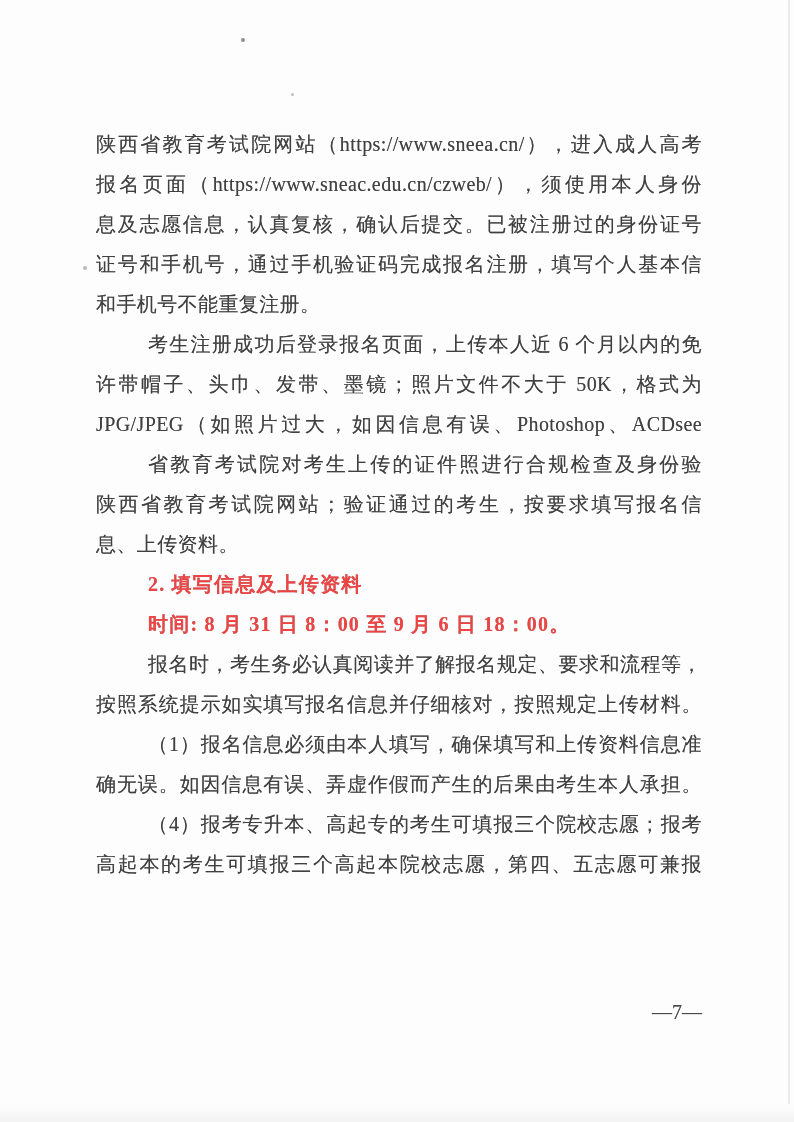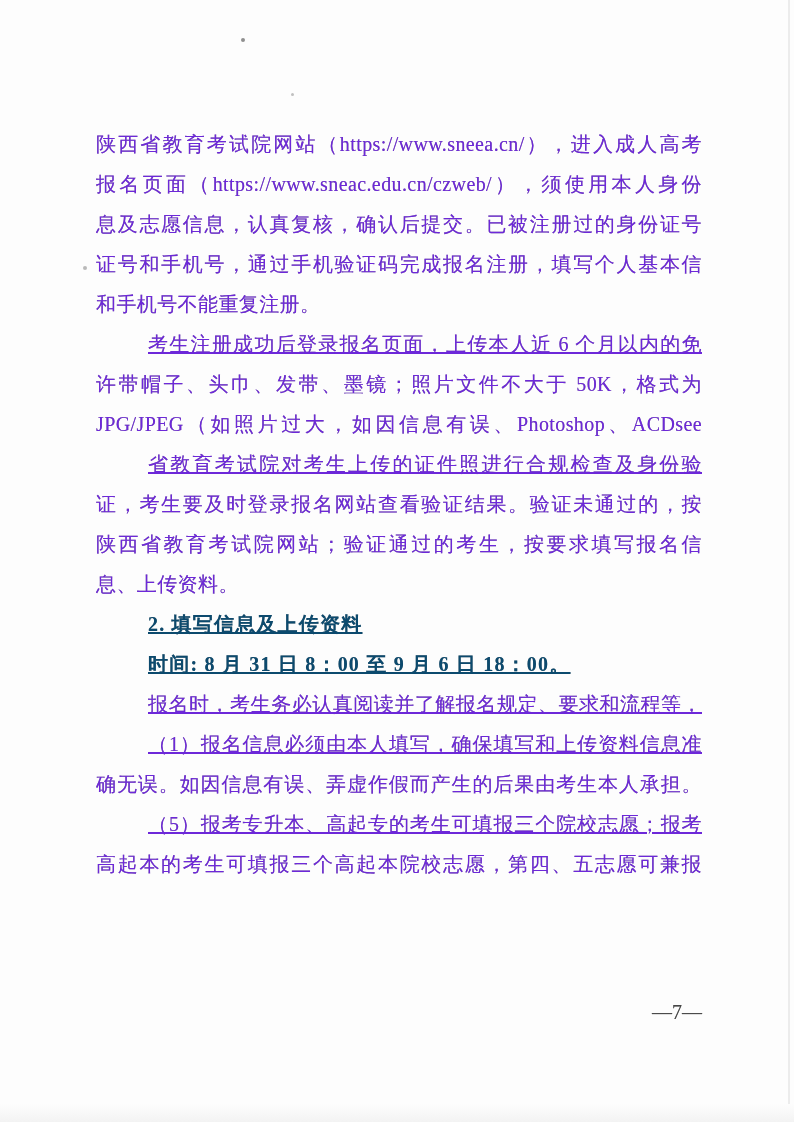--- a/index.html
+++ b/index.html
@@ -12,29 +12,29 @@
   }
   .sheet {
     position: absolute; inset: 0;
     background: #fdfdfd;
   }
   .doc {
     position: absolute; left: 96px; top: 124px; width: 606px;
   }
   .line {
     height: 40px; line-height: 40px;
-    font-size: 20px; color: #6d28d9;
+    font-size: 20px; color: #404040;
     letter-spacing: 0.4px;
     text-align: justify;
     text-shadow: 0 0 0.5px rgba(70,70,70,0.55);
     overflow: hidden; white-space: nowrap;
   }
   .line.jf { text-align-last: justify; white-space: normal; }
-  .line.ind { text-indent: 52px; text-decoration: underline; }
-  .line.bold { font-weight: bold; color: #0c4a6e; letter-spacing: 1.2px; }
+  .line.ind { text-indent: 52px; }
+  .line.bold { font-weight: bold; color: #ef4444; letter-spacing: 1.2px; }
   .pagenum {
     position: absolute; left: 96px; top: 992px; width: 606px;
     height: 40px; line-height: 40px;
     text-align: right; font-size: 20px; color: #464646;
     text-shadow: 0 0 0.5px rgba(70,70,70,0.5);
   }
   .speck { position: absolute; border-radius: 50%; }
   #sp1 { left: 241px; top: 38px;  width: 4px; height: 4px; background: #8f8f8f; }
   #sp2 { left: 291px; top: 93px;  width: 3px; height: 3px; background: #c0c0c0; }
   #sp3 { left: 83px;  top: 266px; width: 4px; height: 4px; background: #a8a8a8; opacity: .8; }
@@ -61,27 +61,27 @@
   <div class="doc">
     <div class="line jf">陕西省教育考试院网站（https://www.sneea.cn/），进入成人高考</div>
     <div class="line jf">报名页面（https://www.sneac.edu.cn/czweb/），须使用本人身份</div>
     <div class="line jf">息及志愿信息，认真复核，确认后提交。已被注册过的身份证号</div>
     <div class="line jf">证号和手机号，通过手机验证码完成报名注册，填写个人基本信</div>
     <div class="line">和手机号不能重复注册。</div>
     <div class="line jf ind">考生注册成功后登录报名页面，上传本人近 6 个月以内的免</div>
     <div class="line jf">许带帽子、头巾、发带、墨镜；照片文件不大于 50K，格式为</div>
     <div class="line jf">JPG/JPEG（如照片过大，如因信息有误、Photoshop、ACDsee</div>
     <div class="line jf ind">省教育考试院对考生上传的证件照进行合规检查及身份验</div>
-    <div class="line jf">证，考生要及时登录报名网站查看验证结果。验证未通过的，按</div>
     <div class="line jf">陕西省教育考试院网站；验证通过的考生，按要求填写报名信</div>
     <div class="line">息、上传资料。</div>
     <div class="line bold ind">2. 填写信息及上传资料</div>
     <div class="line bold ind">时间: 8 月 31 日 8：00 至 9 月 6 日 18：00。</div>
     <div class="line jf ind">报名时，考生务必认真阅读并了解报名规定、要求和流程等，</div>
+    <div class="line jf">按照系统提示如实填写报名信息并仔细核对，按照规定上传材料。</div>
     <div class="line jf ind">（1）报名信息必须由本人填写，确保填写和上传资料信息准</div>
     <div class="line jf">确无误。如因信息有误、弄虚作假而产生的后果由考生本人承担。</div>
-    <div class="line jf ind">（5）报考专升本、高起专的考生可填报三个院校志愿；报考</div>
+    <div class="line jf ind">（4）报考专升本、高起专的考生可填报三个院校志愿；报考</div>
     <div class="line jf">高起本的考生可填报三个高起本院校志愿，第四、五志愿可兼报</div>
   </div>
 
   <div class="pagenum">—7—</div>
 
 </div>
 
 </body></html>

